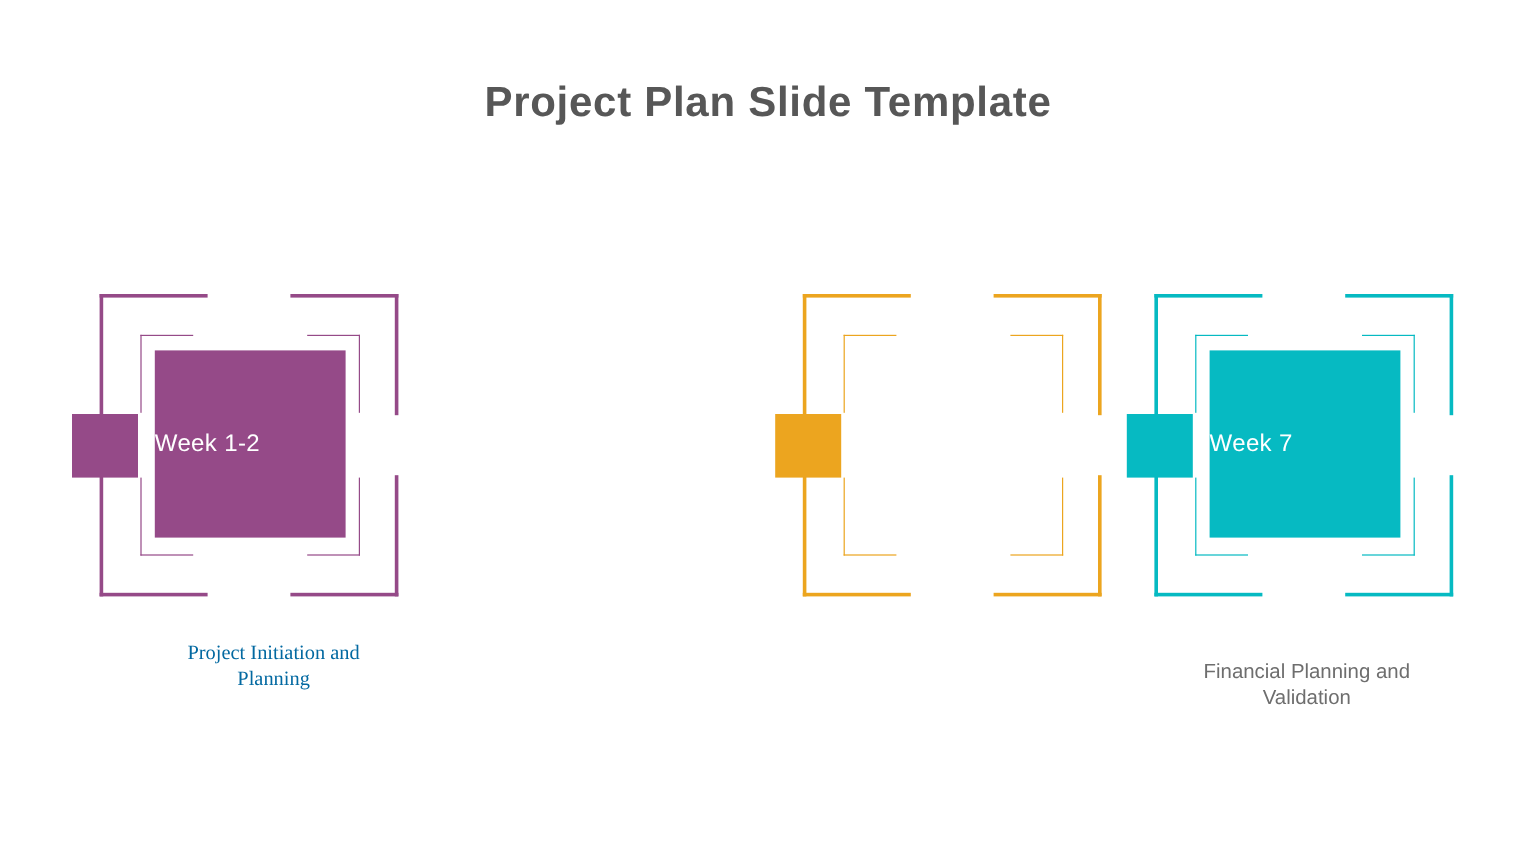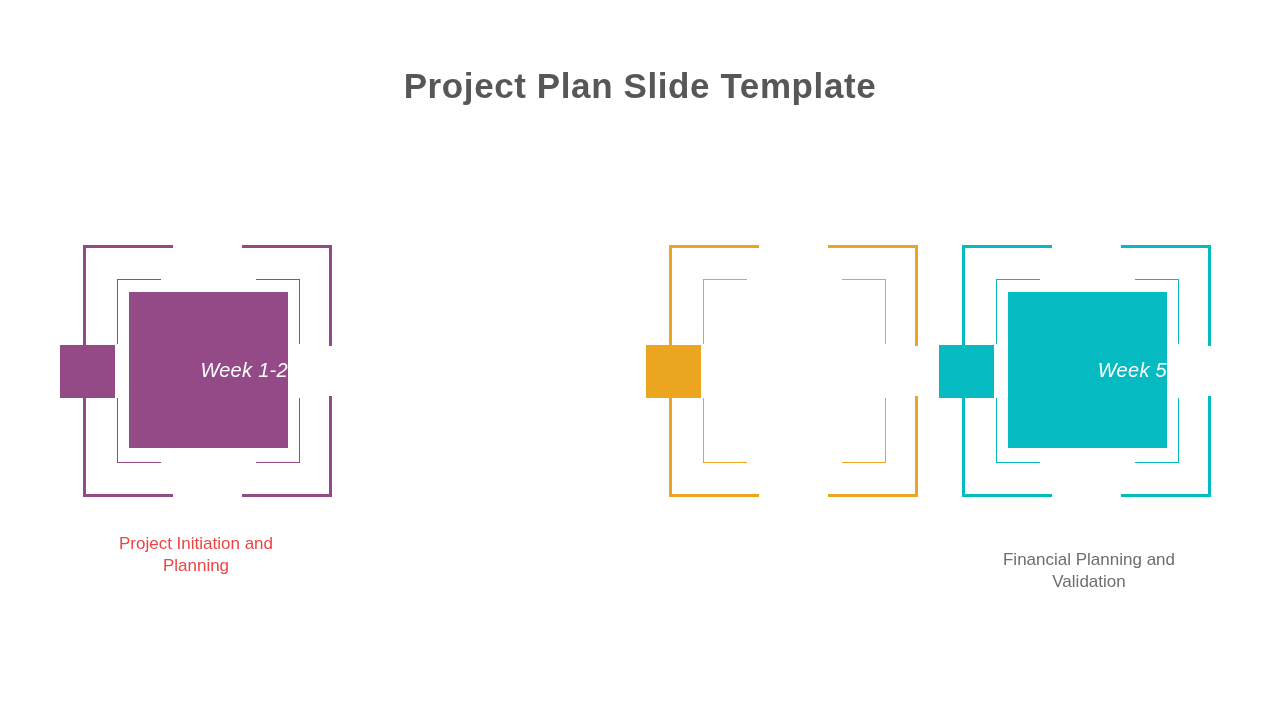--- a/index.html
+++ b/index.html
@@ -103,22 +103,21 @@
   
   .fill-square {
     position: absolute;
     left: 46px;
     top: 47px;
     width: 159px;
     height: 156px;
     background: currentColor;
     display: flex;
     align-items: center;
-    justify-content: flex-end;
-    font-style: italic;
+    justify-content: flex-start;
   }
   .week-label {
     color: #ffffff;
     font-size: 20px;
     font-weight: normal;
     letter-spacing: 0.3px;
     white-space: nowrap;
   }
 
   
@@ -163,21 +162,21 @@
         <span class="corner c-tl"></span>
         <span class="corner c-tr"></span>
         <span class="corner c-bl"></span>
         <span class="corner c-br"></span>
       </div>
       <div class="tab-square"></div>
       <div class="fill-square">
         <span class="week-label">Week 1-2</span>
       </div>
     </div>
-    <div class="caption" style="left: 46px; color: #ef4444;">Project Initiation and
+    <div class="caption" style="left: 78px; color: #0369a1; font-family: Liberation Serif, serif;">Project Initiation and
 Planning</div>
 
 
     <div class="step" id="step-2" style="left: 669px; color: rgb(236, 165, 31);">
       <div class="outer-frame">
         <span class="corner c-tl"></span>
         <span class="corner c-tr"></span>
         <span class="corner c-bl"></span>
         <span class="corner c-br"></span>
       </div>
@@ -198,20 +197,20 @@
         <span class="corner c-br"></span>
       </div>
       <div class="inner-frame">
         <span class="corner c-tl"></span>
         <span class="corner c-tr"></span>
         <span class="corner c-bl"></span>
         <span class="corner c-br"></span>
       </div>
       <div class="tab-square"></div>
       <div class="fill-square">
-        <span class="week-label">Week 5</span>
+        <span class="week-label">Week 7</span>
       </div>
     </div>
     <div class="caption" style="left: 939px; color: rgb(110, 110, 110); margin-top: 16px;">Financial Planning and
 Validation</div>
 
   </div>
 </div>
 
 </body></html>

